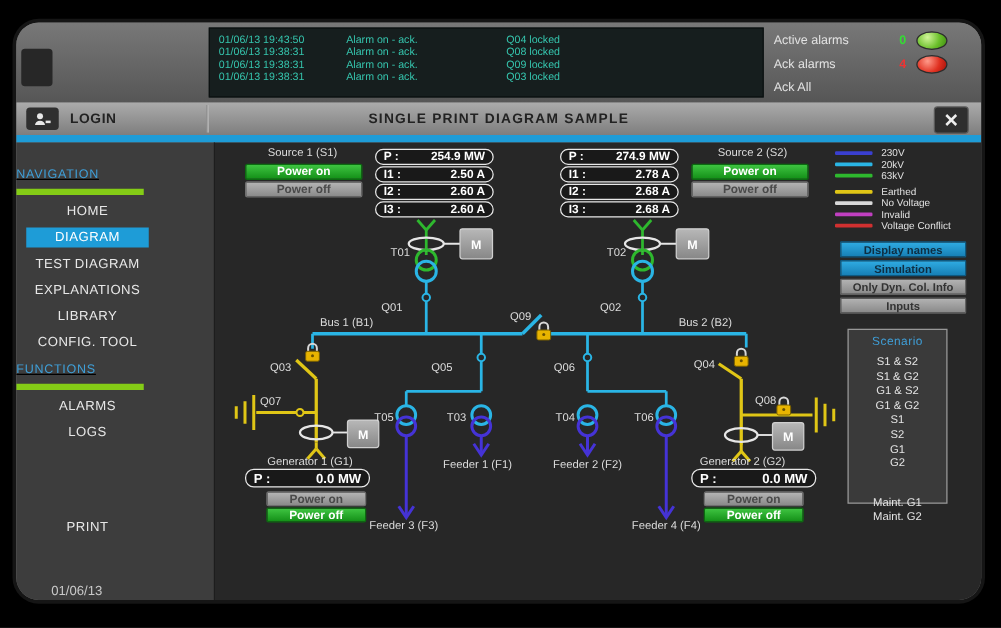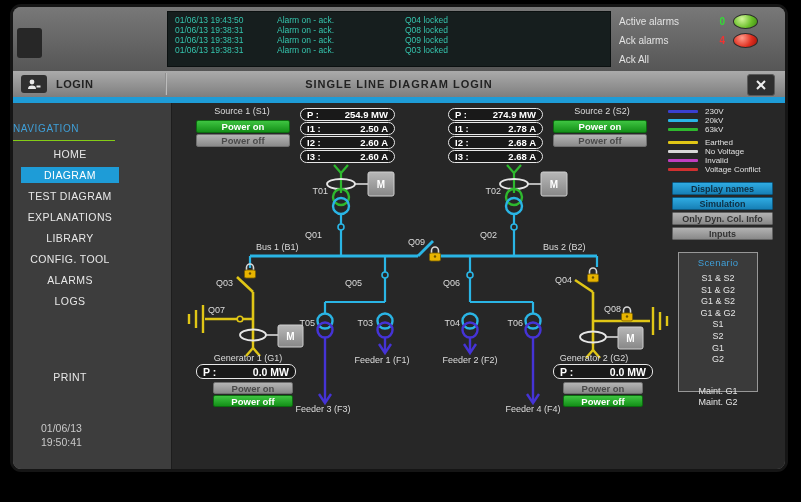--- a/index.html
+++ b/index.html
@@ -1,19 +1,19 @@
 <!DOCTYPE html>
 <html><head>
 <meta charset="utf-8">
 <style>
   html,body{margin:0;padding:0;}
   body{width:801px;height:502px;background:#000;position:relative;overflow:hidden;
        font-family:"Liberation Sans",sans-serif;}
-  .screen{position:absolute;left:13px;top:7px;width:772px;height:462px;background:#737373;
-          border-radius:8px;overflow:hidden;box-shadow:0 0 0 3px #151515;}
+  .screen{position:absolute;left:13px;top:18px;width:772px;height:462px;background:#737373;
+          border-radius:18px;overflow:hidden;box-shadow:0 0 0 3px #151515;}
   
   .chrome{position:relative;height:64px;background:linear-gradient(#787878,#565656);}
   .notch{position:absolute;left:4px;top:21px;width:25px;height:30px;background:#272727;border-radius:3px;}
   .alarm-panel{position:absolute;left:154px;top:4px;width:444px;height:56px;background:#161e1e;
                border:1px solid #0b1010;box-sizing:border-box;padding:3px 0 0 7px;}
   .alarm-row{display:flex;height:10px;line-height:10px;font-size:8.5px;color:#35c4ad;white-space:nowrap;}
   .a-time{width:102px;}.a-msg{width:128px;}.a-det{flex:1;}
   .alarm-summary{position:absolute;left:606px;top:5px;width:158px;}
   .sum-row{display:flex;align-items:center;height:19px;}
   .sum-label{font-size:10px;color:#e2e2e2;width:92px;}
@@ -33,21 +33,21 @@
   .tb-title{position:absolute;left:0;right:0;top:0;height:26px;line-height:26px;text-align:center;
             font-size:11px;font-weight:bold;color:#222;letter-spacing:1px;}
   .closebtn{position:absolute;right:10px;top:3px;width:26px;height:20px;background:#2e2e2e;border:1px solid #5a5a5a;
             border-radius:3px;display:flex;align-items:center;justify-content:center;cursor:pointer;}
   .bluestrip{height:6px;background:#1e9cd7;}
   
   .content{display:flex;height:366px;}
   .sidebar{width:158px;background:#3d3d3d;box-sizing:border-box;padding-top:20px;flex:none;}
   .sec-head{color:#3f9fd8;font-size:10px;letter-spacing:0.6px;text-align:right;
             margin:0 56px 2px 0;padding:0 2px 4px 0;}
-  .sec-line{border-bottom:1px solid #84cc16;margin-right:56px;}
+  .sec-line{border-bottom:5px solid #84cc16;margin-right:56px;text-decoration:underline;}
   .nav-item{font-size:10.5px;color:#e8e8e8;text-align:center;margin:5px 52px 5px 8px;
             padding:2px 4px;letter-spacing:0.4px;cursor:pointer;}
   .nav-item.selected{background:#1e9cd7;color:#fff;}
   .print{margin-top:60px;}
   .datetime{margin:36px 0 0 28px;font-size:10.5px;color:#c9c9c9;line-height:14px;text-align:left;}
   .diagram{position:relative;flex:1;background:#272727;border-left:1px solid #1d1d1d;}
   .abs{position:absolute;box-sizing:border-box;}
   .src-label{font-size:9px;color:#dddddd;text-align:center;}
   .hbtn{height:13px;display:flex;align-items:center;justify-content:center;font-size:9.5px;
         font-weight:bold;border-radius:2px;cursor:pointer;}
@@ -131,21 +131,21 @@
       <span class="login-ic">
         <svg width="14" height="12" viewBox="0 0 14 12">
           <circle cx="5" cy="4" r="2.4" fill="#e8e8e8"></circle>
           <path d="M1,11 a4,3.4 0 0 1 8,0 Z" fill="#e8e8e8"></path>
           <rect x="9.5" y="7.5" width="4" height="2" fill="#e8e8e8"></rect>
         </svg>
       </span>
       <span class="login-txt">LOGIN</span>
     </div>
     <div class="tb-div"></div>
-    <div class="tb-title">SINGLE LINE DIAGRAM LOGIN</div>
+    <div class="tb-title">SINGLE PRINT DIAGRAM SAMPLE</div>
     <div class="closebtn">
       <svg width="12" height="12" viewBox="0 0 12 12">
         <line x1="2" y1="2" x2="10" y2="10" stroke="#eee" stroke-width="2"></line>
         <line x1="10" y1="2" x2="2" y2="10" stroke="#eee" stroke-width="2"></line>
       </svg>
     </div>
   </div>
   <div class="bluestrip"></div>
 
   <div class="content">
@@ -153,20 +153,23 @@
     <div class="sidebar">
       <div class="sec-line">
           <div class="sec-head">NAVIGATION</div>
         </div>
       <div class="nav-item">HOME</div>
       <div class="nav-item selected">DIAGRAM</div>
       <div class="nav-item">TEST DIAGRAM</div>
       <div class="nav-item">EXPLANATIONS</div>
       <div class="nav-item">LIBRARY</div>
       <div class="nav-item">CONFIG. TOOL</div>
+      <div class="sec-line" style="margin-top:8px;">
+          <div class="sec-head">FUNCTIONS</div>
+        </div>
       <div class="nav-item">ALARMS</div>
       <div class="nav-item">LOGS</div>
       <div class="nav-item print">PRINT</div>
       <div class="datetime">
         <div>01/06/13</div>
         <div>19:50:41</div>
       </div>
     </div>
 
     <div class="diagram">

